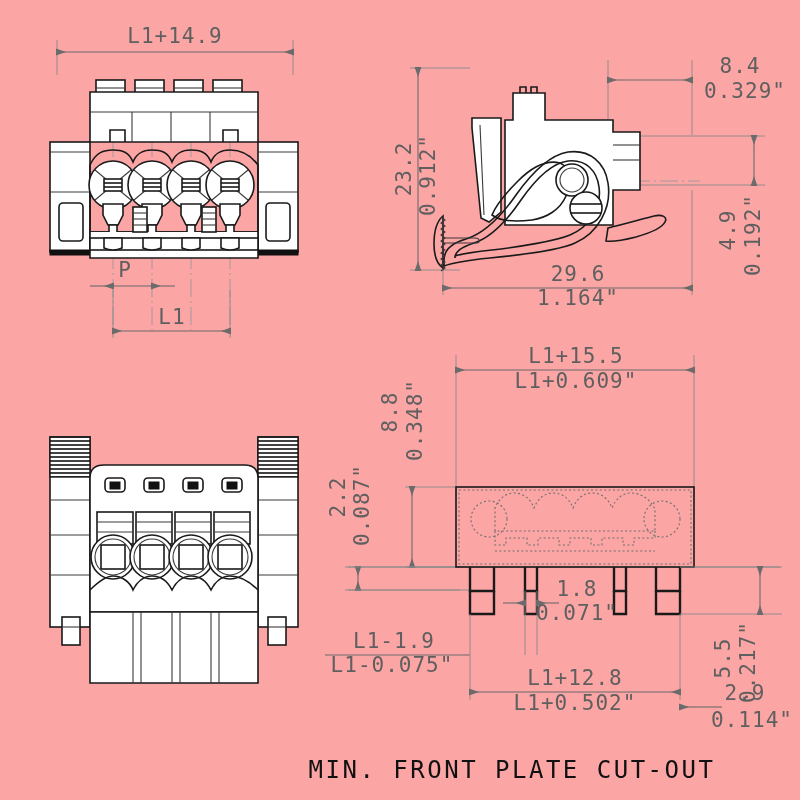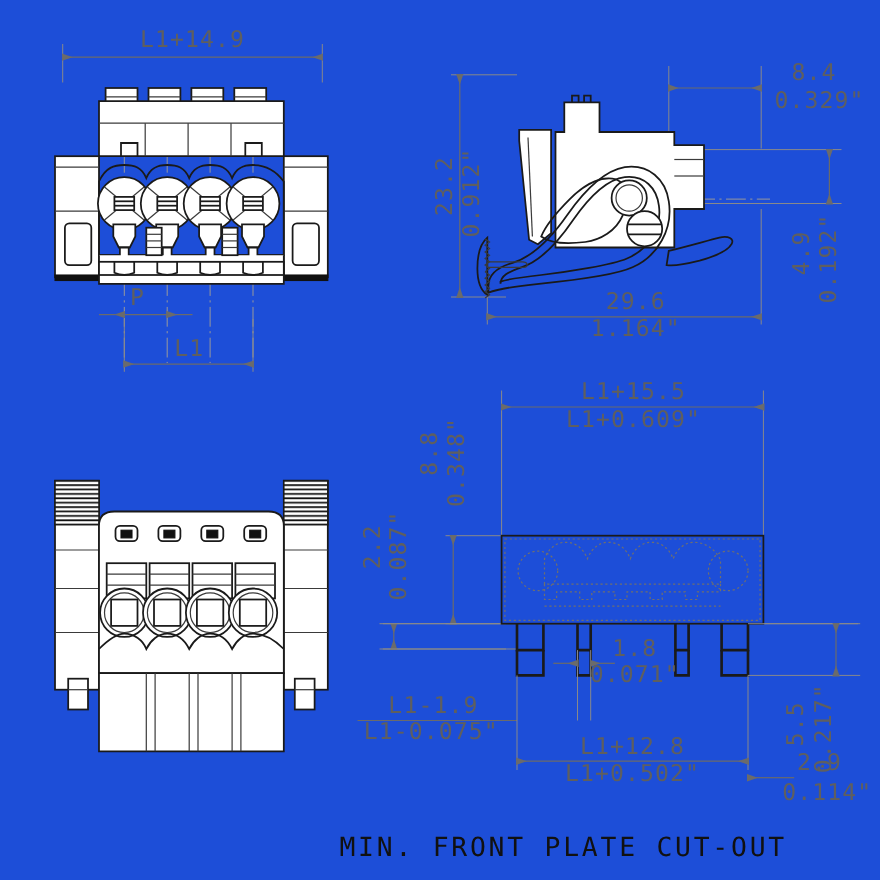--- a/index.html
+++ b/index.html
@@ -4,21 +4,21 @@
 <style>
   html, body {
     margin: 0;
     padding: 0;
     background: #ffffff;
   }
   #sheet {
     position: relative;
     width: 800px;
     height: 800px;
-    background: #1d4ed8;
+    background: #fca5a5;
     font-family: "DejaVu Sans Mono", monospace;
     overflow: hidden;
   }
   svg#drawing {
     position: absolute;
     left: 0;
     top: 0;
     width: 800px;
     height: 800px;
     display: block;

